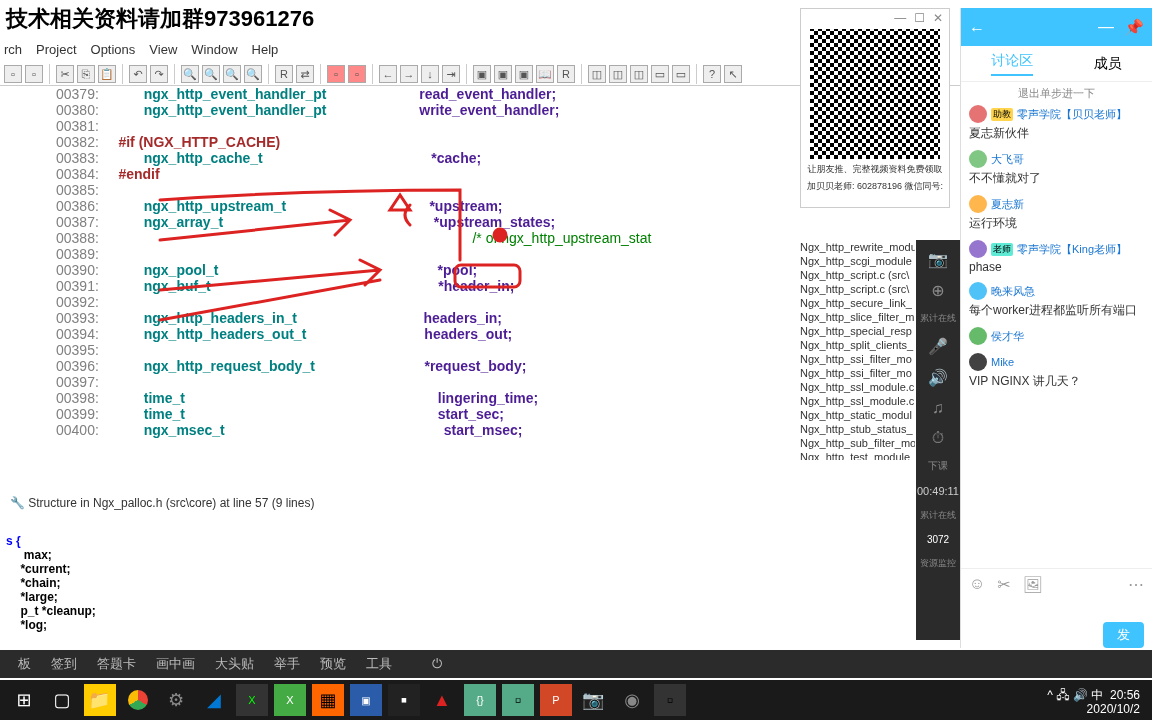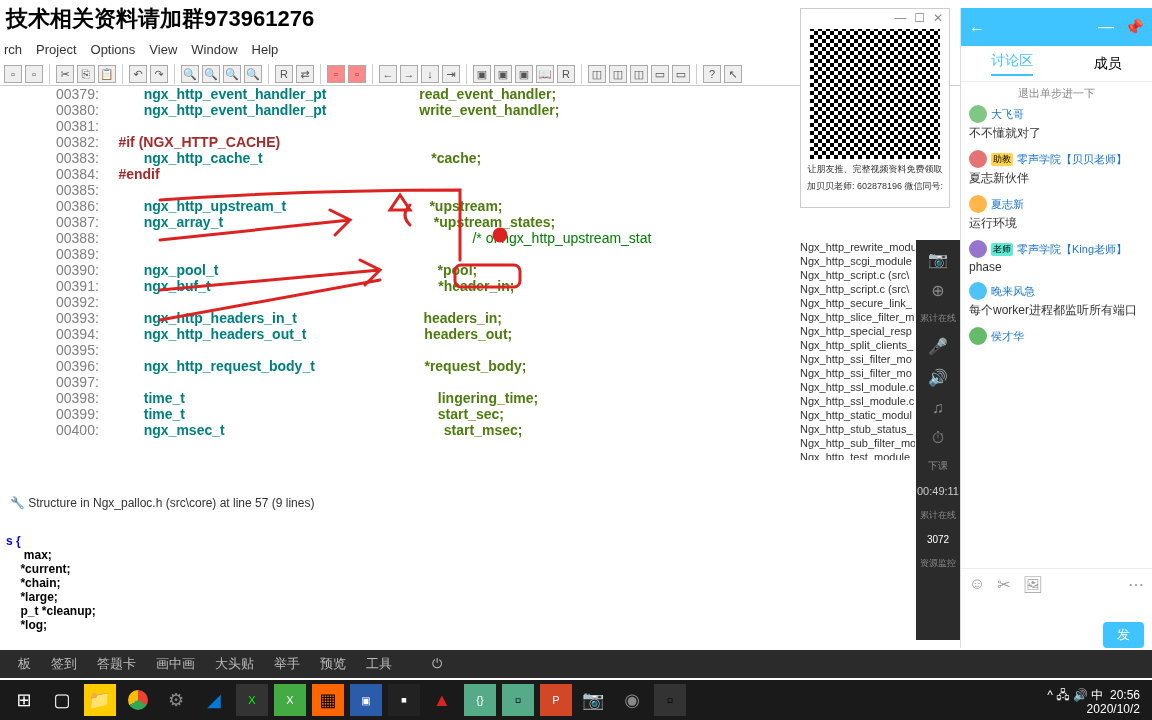--- a/index.html
+++ b/index.html
@@ -7,21 +7,21 @@
 .banner { position:absolute; top:0; left:0; background:#fff; font-size:22px; font-weight:bold; padding:4px 6px; z-index:10; }
 .menubar { position:absolute; top:42px; left:0; right:0; height:22px; display:flex; gap:14px; padding-left:4px; font-size:13px; color:#333; }
 .toolbar { position:absolute; top:62px; left:0; right:0; height:24px; display:flex; gap:3px; padding-left:4px; align-items:center; border-bottom:1px solid #ccc; }
 .tb { width:18px; height:18px; border:1px solid #aaa; background:#eee; font-size:11px; text-align:center; line-height:16px; color:#555; }
 .sep { width:1px; height:20px; background:#ccc; margin:0 3px; }
 .editor { position:absolute; top:86px; left:56px; width:740px; height:380px; font-family:Consolas,monospace; font-size:14px; white-space:pre; overflow:hidden; background:#fff; }
 .ln { color:#808080; display:inline-block; width:54px; }
 .kw { color:#0000ff; font-weight:bold; }
 .pp { color:#a52a2a; font-weight:bold; }
 .ty { color:#008080; font-weight:bold; }
-.id { color:#4d7c0f; font-weight:bold; }
+.id { color:#4c1d95; font-weight:bold; }
 .cm { color:#008000; }
 .sidetree { position:absolute; top:240px; left:800px; width:115px; height:220px; font-size:11px; color:#333; line-height:14px; overflow:hidden; }
 .statusbar { position:absolute; top:496px; left:10px; font-size:12px; color:#333; }
 .structpane { position:absolute; top:534px; left:0; width:260px; height:110px; font-family:Consolas,monospace; font-size:12px; color:#0000ff; line-height:14px; padding-left:6px; }
 .structpane .field { color:#000; font-weight:bold; }
 .bottombar { position:absolute; top:650px; left:0; right:0; height:28px; background:#2b2b2b; display:flex; gap:20px; align-items:center; padding-left:18px; color:#bbb; font-size:13px; }
 .taskbar { position:absolute; bottom:0; left:0; right:0; height:40px; background:#1a1a1a; display:flex; align-items:center; gap:6px; padding-left:8px; }
 .tbi { width:32px; height:32px; display:flex; align-items:center; justify-content:center; font-size:18px; }
 .clockbox { position:absolute; right:12px; bottom:4px; color:#fff; font-size:12px; text-align:right; line-height:14px; }
 .qr { position:absolute; top:8px; left:800px; width:150px; height:200px; background:#fff; border:1px solid #ccc; display:flex; flex-direction:column; align-items:center; }
@@ -210,35 +210,35 @@
 <span>📌</span>
 </div>
 <div class="rptabs">
 <span class="active">讨论区</span>
 <span>成员</span>
 </div>
 <div class="rpsub">退出单步进一下</div>
 <div class="chat">
       <div class="chatitem">
         <div class="user">
-          <span class="avatar" style="background:#81c784"></span>
-          <span class="uname" style="color:#1976d2">大飞哥</span>
-        </div>
-        <div class="msg">不不懂就对了</div>
-      </div>
-      <div class="chatitem">
-        <div class="user">
           <span class="avatar" style="background:#e57373"></span>
           <span style="background:#ffd54f;font-size:9px;padding:0 2px;border-radius:2px">助教</span> 
           <span class="uname" style="color:#1976d2">零声学院【贝贝老师】</span>
         </div>
         <div class="msg">夏志新伙伴</div>
       </div>
       <div class="chatitem">
         <div class="user">
+          <span class="avatar" style="background:#81c784"></span>
+          <span class="uname" style="color:#1976d2">大飞哥</span>
+        </div>
+        <div class="msg">不不懂就对了</div>
+      </div>
+      <div class="chatitem">
+        <div class="user">
           <span class="avatar" style="background:#ffb74d"></span>
           <span class="uname" style="color:#1976d2">夏志新</span>
         </div>
         <div class="msg">运行环境</div>
       </div>
       <div class="chatitem">
         <div class="user">
           <span class="avatar" style="background:#9575cd"></span>
           <span style="background:#5eead4;font-size:9px;padding:0 2px;border-radius:2px">老师</span> 
           <span class="uname" style="color:#1976d2">零声学院【King老师】</span>
@@ -250,20 +250,27 @@
           <span class="avatar" style="background:#4fc3f7"></span>
           <span class="uname" style="color:#1976d2">晚来风急</span>
         </div>
         <div class="msg">每个worker进程都监听所有端口</div>
       </div>
       <div class="chatitem">
         <div class="user">
           <span class="avatar" style="background:#66bb6a"></span>
           <span class="uname" style="color:#1976d2">侯才华</span>
         </div>
+      </div>
+      <div class="chatitem">
+        <div class="user">
+          <span class="avatar" style="background:#424242"></span>
+          <span class="uname" style="color:#1976d2">Mike</span>
+        </div>
+        <div class="msg">VIP NGINX 讲几天？</div>
       </div>
     </div>
 <div class="inputarea">
 <div class="inputicons">
 <span>☺</span>
 <span>✂</span>
 <span>🖼</span>
 <span style="flex:1"></span>
 <span>⋯</span>
 </div>

